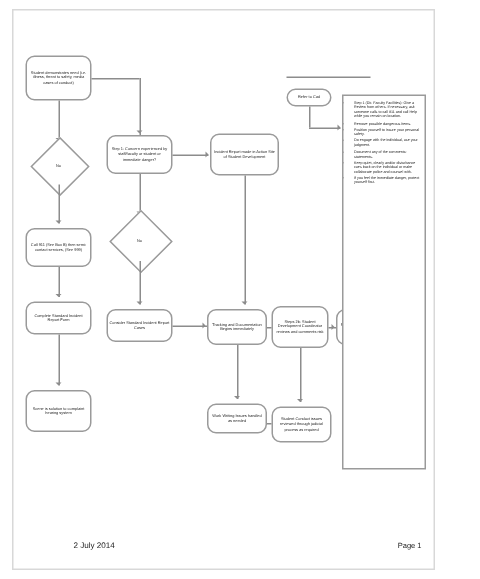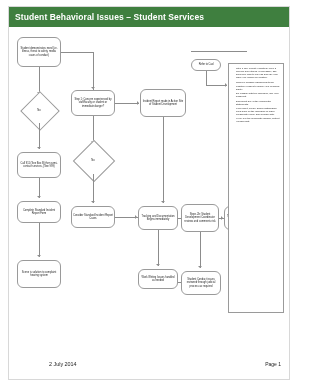--- a/index.html
+++ b/index.html
@@ -146,21 +146,20 @@
     color:#222;
   }
 </style>
 </head>
 <body>
 
 <div class="page">
 
   <div class="sheet"></div>
 
-  <div class="titlebar">Student Behavioral Issues – Student Services</div>
 
   <div class="canvas">
 
     <div class="node rounded" style="left:8px;top:10px;width:44px;height:30px;">Student demonstrates need (i.e. illness, threat to safety, media cases of conduct)</div>
 
     <div class="ln lnv" style="left:30px;top:40px;height:27px;"></div>
     <div class="arrow" style="left:28px;top:65px;"></div>
 
     <div class="diamond" style="left:17px;top:70px;width:26px;height:26px;">
       <div class="dshape"></div>

